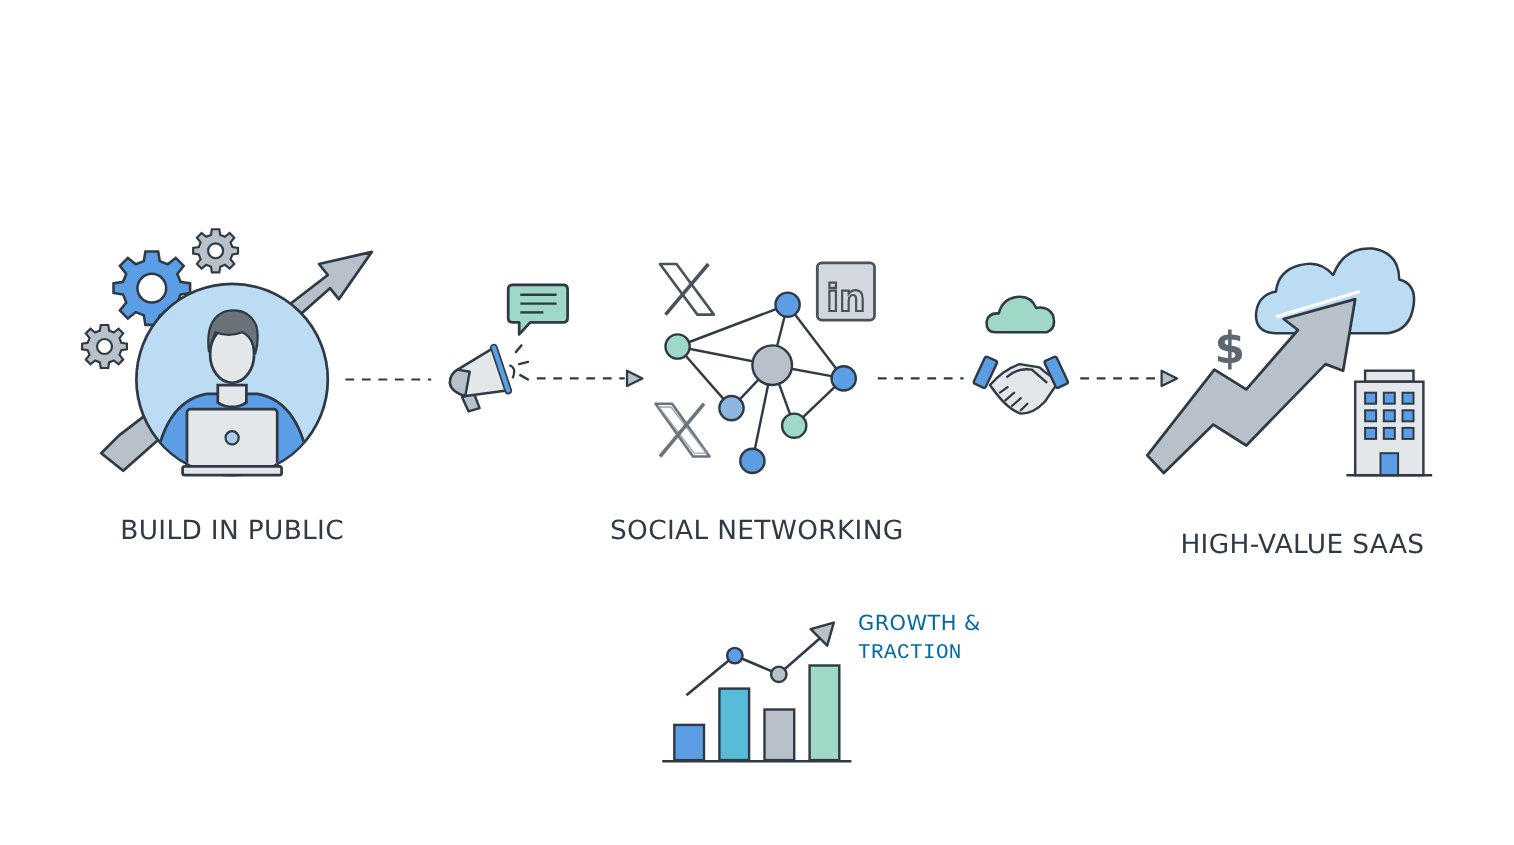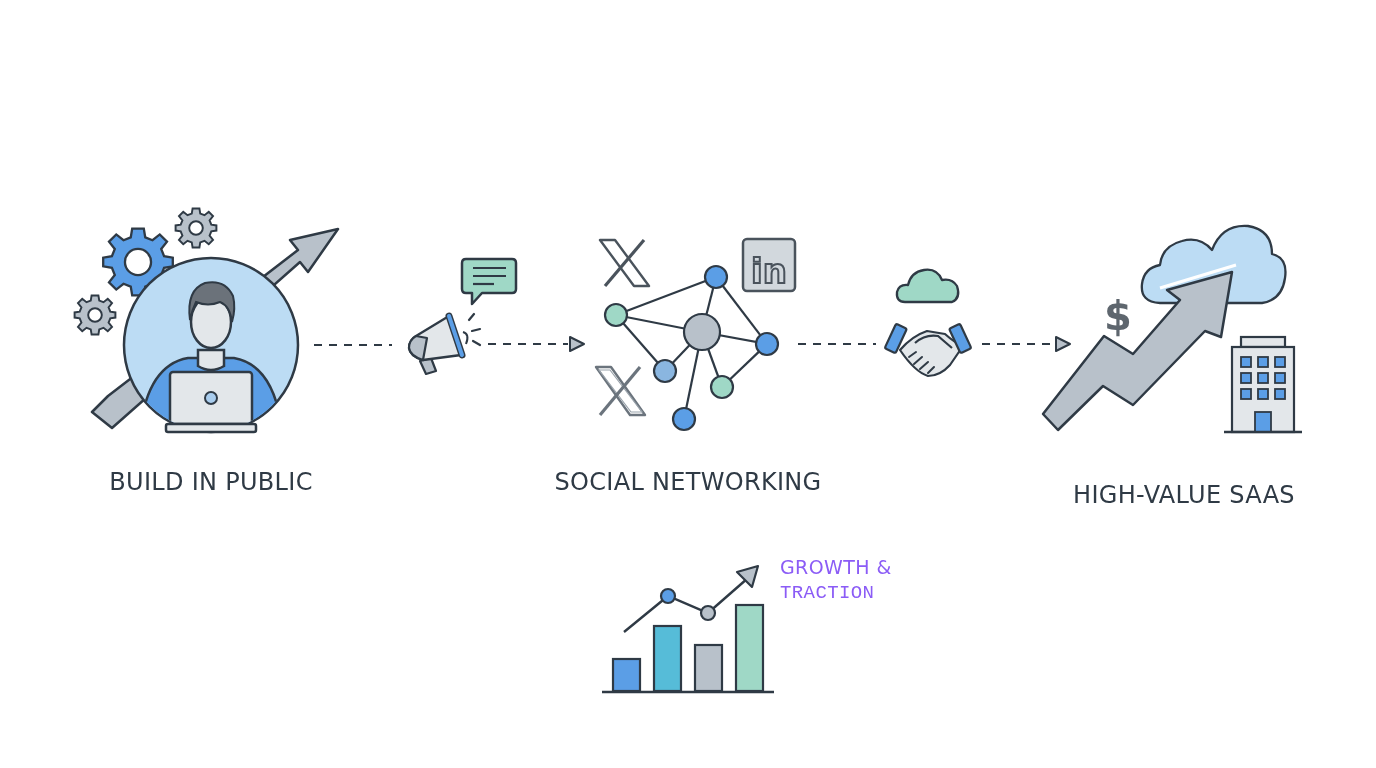--- a/index.html
+++ b/index.html
@@ -1,21 +1,21 @@
 <!DOCTYPE html>
 <html><head>
 <meta charset="utf-8">
 <style>
   html, body { margin:0; padding:0; background:#ffffff; }
   body { width:1376px; height:768px; position:relative; overflow:hidden;
          font-family:"DejaVu Sans","Liberation Sans",sans-serif; }
   .canvas { position:absolute; left:0; top:0; width:1108px; height:768px; }
   .label { position:absolute; color:#2f3a45; font-size:24px; letter-spacing:0.3px;
            text-align:center; line-height:30px; font-weight:400; }
-  .label-small { position:absolute; color:#8b5cf6; font-size:19px; line-height:25px;
+  .label-small { position:absolute; color:#0369a1; font-size:19px; line-height:25px;
                  letter-spacing:0.4px; text-align:left; }
   svg { position:absolute; left:0; top:0; }
 </style>
 </head>
 <body>
 
 <div class="canvas">
 
 <svg width="1376" height="768" viewBox="0 0 1376 768">
   <defs>

